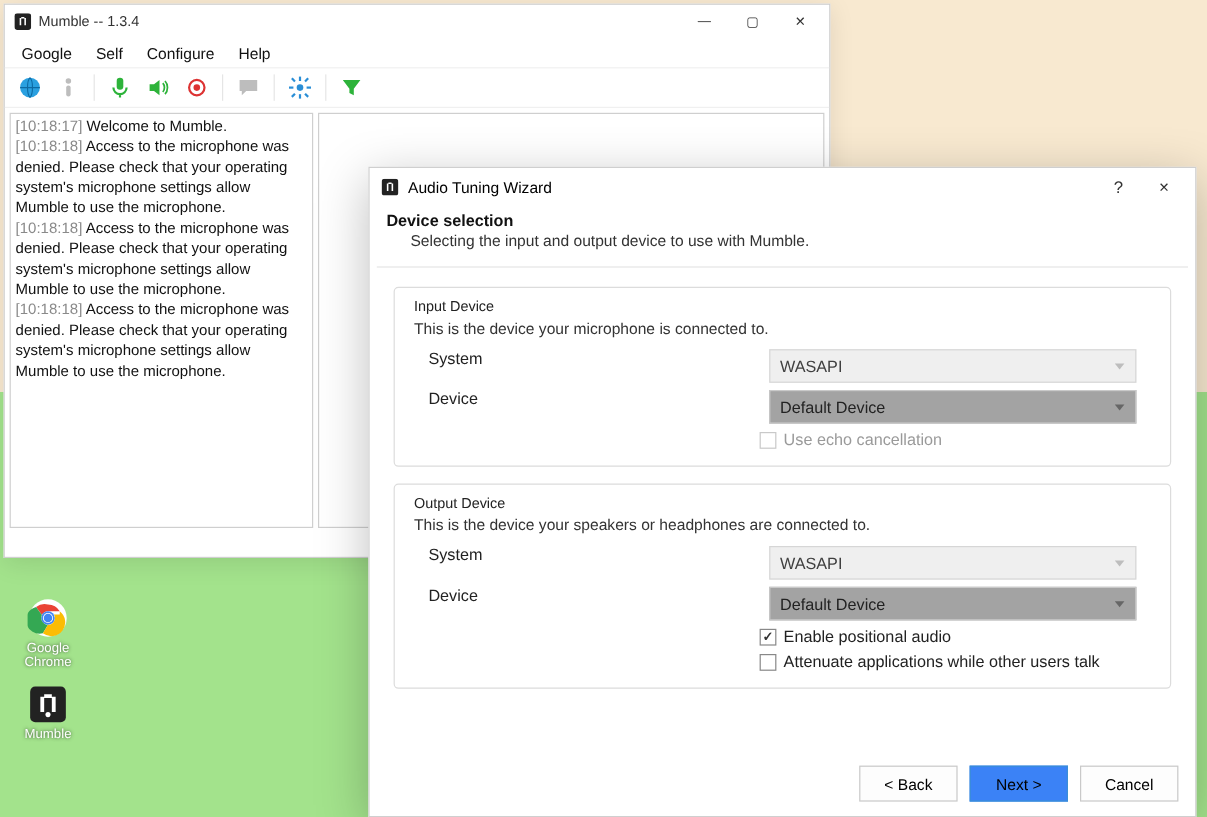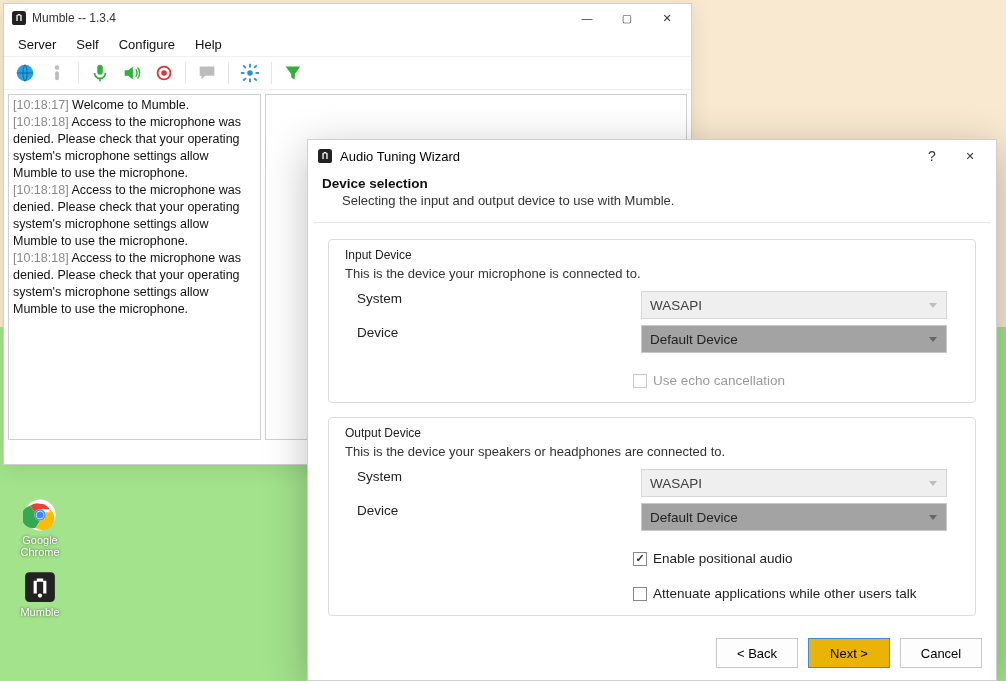--- a/index.html
+++ b/index.html
@@ -54,29 +54,29 @@
 
   .group { border:1px solid #dcdcdc; border-radius:4px; margin:0 20px 14px; padding:10px 16px 14px; position:relative; }
   .group .legend { font-size:12px; color:#222; margin:-2px 0 4px; }
   .group .desc { font-size:13px; color:#333; margin-bottom:10px; }
   .row { display:flex; align-items:flex-start; margin:6px 12px; }
   .row label { width:284px; font-size:13.5px; color:#222; }
   .combo { flex:1; height:28px; border:1px solid #c9c9c9; background:#a3a3a3; padding:0 26px 0 8px; font-size:13.5px; color:#222; position:relative; display:flex; align-items:center; }
   .combo.disabled { background:#efefef; color:#404040; border-color:#d6d6d6; }
   .combo::after { content:""; position:absolute; right:9px; top:11px; width:0;height:0;border-left:4px solid transparent;border-right:4px solid transparent;border-top:5px solid #666; }
   .combo.disabled::after { border-top-color:#bdbdbd; }
-  .checkrow { margin:20px 0 0 288px; display:flex; align-items:center; gap:6px; font-size:13.5px; color:#222; }
+  .checkrow { margin:6px 0 0 288px; display:flex; align-items:center; gap:6px; font-size:13.5px; color:#222; }
   .checkrow.disabled { color:#9a9a9a; }
   .cb { width:14px; height:14px; border:1px solid #888; background:#fff; display:inline-flex; align-items:center; justify-content:center; font-size:11px; color:#333; }
   .cb.disabled { border-color:#c9c9c9; }
   .cb.checked::after { content:"✓"; font-weight:bold; }
 
   .wiz-buttons { position:absolute; bottom:12px; right:14px; display:flex; gap:10px; }
   .btn { min-width:82px; height:30px; border:1px solid #c9c9c9; background:#fdfdfd; font-size:13px; display:flex; align-items:center; justify-content:center; padding:0 14px; }
-  .btn.primary { border:1px solid #3a8ed6; background:#eab308; }
+  .btn.primary { border:1px solid #3a8ed6; background:#3b82f6; }
   .helpq { width:36px; height:24px; display:flex; align-items:center; justify-content:center; font-size:14px; color:#333; }
 
   
   .app-ic { width:14px; height:14px; display:inline-block; }
 </style>
 </head>
 <body>
 
 <div class="desktop">
 
@@ -118,21 +118,21 @@
         <span class="title">Mumble -- 1.3.4</span>
       </div>
       <div style="display:flex">
         <div class="wbtn">—</div>
         <div class="wbtn">▢</div>
         <div class="wbtn close">✕</div>
       </div>
     </div>
 
     <div class="menubar">
-      <span>Server</span>
+      <span>Google</span>
       <span>Self</span>
       <span>Configure</span>
       <span>Help</span>
     </div>
 
     <div class="toolbar">
       <div class="tbico">
           <svg viewBox="0 0 24 24">
             <circle cx="12" cy="12" r="9" fill="#2aa0e0"></circle>
             <path d="M3 12h18M12 3c3 3 3 15 0 18M12 3c-3 3-3 15 0 18" stroke="#0d6aa3" stroke-width="1" fill="none"></path>

